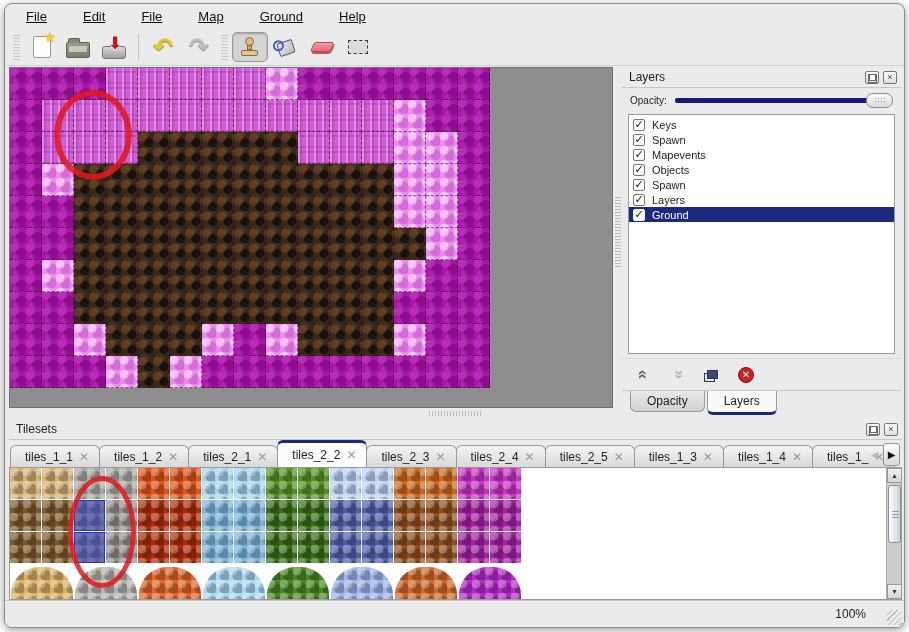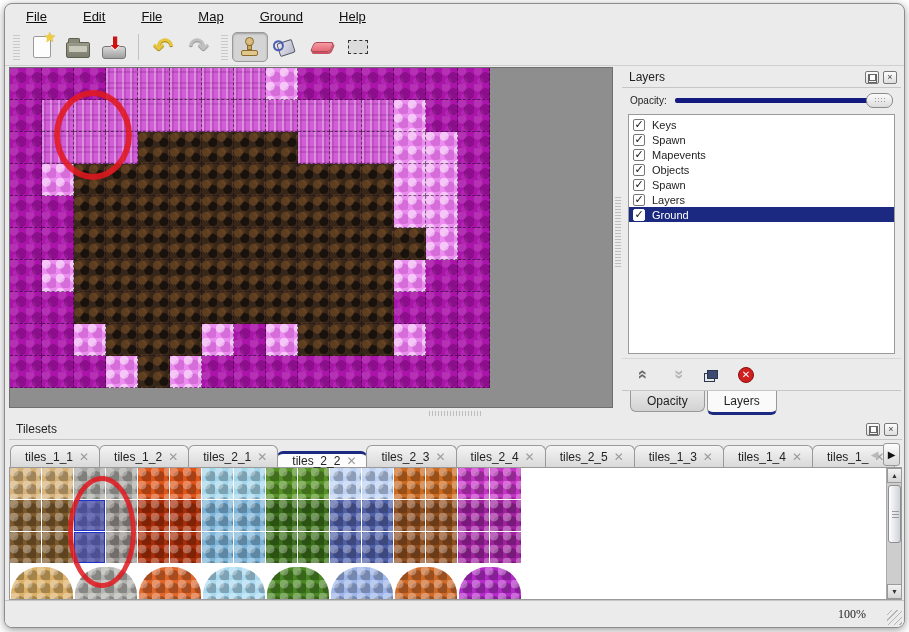--- a/index.html
+++ b/index.html
@@ -110,21 +110,21 @@
   .bottom-tabs { height:26px; display:flex; align-items:flex-start; padding-left:8px; gap:2px; }
   .btab { padding:3px 16px; font-size:12px; color:#222; background:linear-gradient(#e8e8e8,#d2d2d2);
     border:1px solid #999; border-top:none; border-radius:0 0 6px 6px; }
   .btab.active { background:#fafafa; border-bottom:3px solid #1b2a80; padding-bottom:4px; }
 
   
   .tilesets-panel { position:absolute; left:4px; top:415px; width:893px; height:181px; display:flex; flex-direction:column; }
   .ts-tabbar { height:27px; display:flex; align-items:flex-end; padding-left:1px; position:relative; }
   .ts-tab { height:22px; display:flex; align-items:center; gap:6px; padding:0 10px 0 14px; font-size:12px; color:#222;
     background:linear-gradient(#f4f4f4,#d9d9d9); border:1px solid #999; border-bottom:none; border-radius:6px 6px 0 0; margin-right:-1px; white-space:nowrap; }
-  .ts-tab.active { height:16px; background:#fcfcfc; border-top:3px solid #1b2a80; z-index:2; }
+  .ts-tab.active { height:27px; background:#fcfcfc; border-top:3px solid #1b2a80; z-index:2; }
   .tab-close { color:#9a9a9a; font-size:12px; font-weight:bold; line-height:1; }
   .tab-scroll { position:absolute; right:2px; bottom:1px; display:flex; }
   .tsc-btn { width:17px; height:23px; display:flex; align-items:center; justify-content:center; font-size:10px; }
   .tsc-btn.left { color:#b9b9b9; }
   .tsc-btn.right { color:#111; background:linear-gradient(#fdfdfd,#d9d9d9); border:1px solid #999; border-radius:3px; }
   .ts-body { flex:1; background:#fff; border:1px solid #9a9a9a; position:relative; overflow:hidden; }
   .ts-grid { position:absolute; left:0; top:0; width:512px; font-size:0; }
   .ts-cell { display:inline-block; width:32px; height:32px; border-right:1px solid #fff; border-bottom:1px solid #fff; position:relative; }
   .tex { background-image:radial-gradient(circle at 30% 30%, rgba(255,255,255,.30) 0 4px, transparent 5px),
       radial-gradient(circle at 68% 66%, rgba(0,0,0,.25) 0 5px, transparent 6px); background-size:13px 13px; }
@@ -136,21 +136,21 @@
     border:1px solid #999; display:flex; align-items:center; justify-content:center; font-size:7px; color:#333; }
   .sb-up { top:0; } .sb-down { bottom:0; }
   .sb-thumb { position:absolute; left:1px; top:17px; width:13px; height:58px; border:1px solid #8e8e8e; border-radius:3px;
     background:linear-gradient(90deg,#fdfdfd,#cfd3da); }
   .sb-thumb::after { content:""; position:absolute; left:3px; top:25px; width:7px; height:7px;
     background:repeating-linear-gradient(0deg,#9a9a9a 0 1px,transparent 1px 3px); }
 
   
   .statusbar { position:absolute; left:0; right:0; bottom:0; height:27px; background:#ebebeb;
     border-top:1px solid #c6c6c6; display:flex; align-items:center; justify-content:flex-end; }
-  .status-zoom { font-size:12px; color:#222; margin-right:38px;font-family:Liberation Serif, serif; }
+  .status-zoom { font-size:12px; color:#222; margin-right:38px; }
   .resize-grip { position:absolute; right:2px; bottom:2px; width:15px; height:15px;
     background:repeating-linear-gradient(135deg, transparent 0 3px, #b5b5b5 3px 4px); }
 </style>
 </head>
 <body>
 
 <div class="window">
 
   <div class="menubar">
       <span class="menu-item">File</span>

